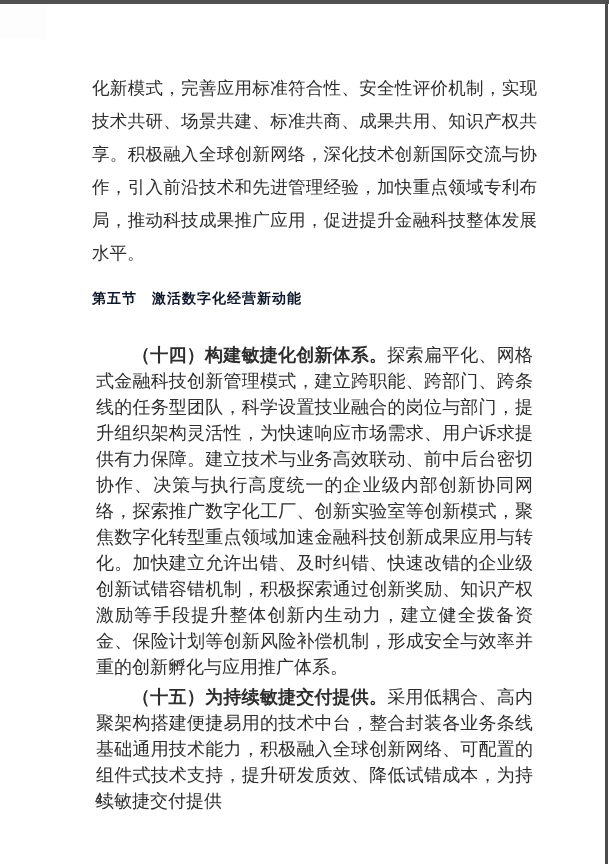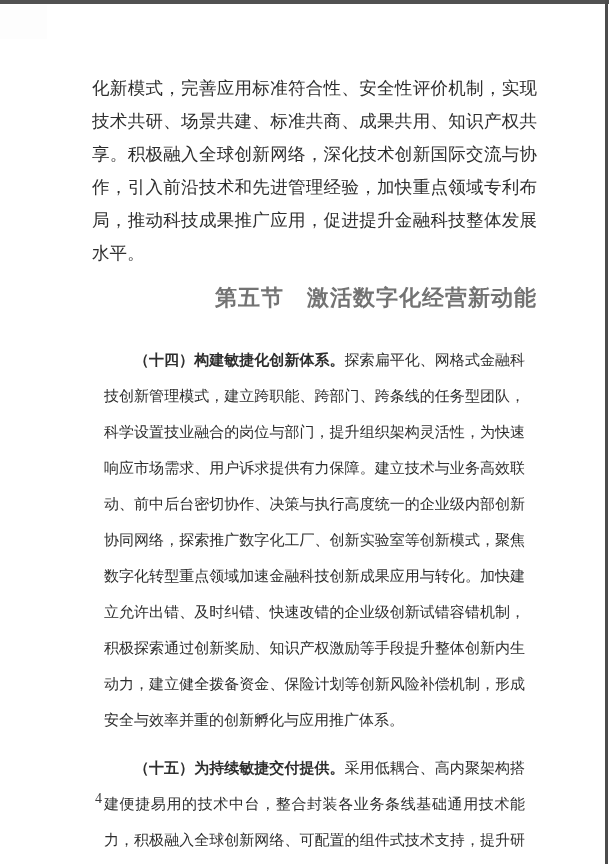--- a/index.html
+++ b/index.html
@@ -6,21 +6,21 @@
     margin: 0;
     padding: 0;
     background: #ffffff;
   }
   .scan {
     position: relative;
     width: 609px;
     height: 864px;
     background: #ffffff;
     overflow: hidden;
-    font-family: Liberation Serif, serif;
+    font-family: Liberation Sans, sans-serif;
   }
   .edge-top {
     position: absolute;
     top: 0; left: 0;
     width: 100%; height: 4px;
     background: #515151;
   }
   .edge-right {
     position: absolute;
     top: 0; right: 1px;
@@ -42,31 +42,31 @@
   }
   .cont-para {
     margin: 0;
     font-size: 17.5px;
     line-height: 33px;
     text-align: justify;
     text-justify: inter-character;
   }
   .section-heading {
     margin: 14px 0 30px 0;
-    font-size: 22px;
+    font-size: 14px;
     line-height: 28px;
     font-weight: bold;
-    text-align: right;
+    text-align: left;
     letter-spacing: 1px;
-    color: #737373;
+    color: #0f172a;
   }
   .item-para {
-    margin: 12px;
-    font-size: 15px;
-    line-height: 36px;
+    margin: 4px;
+    font-size: 18px;
+    line-height: 26px;
     text-align: justify;
     text-justify: inter-character;
     text-indent: 2em;
   }
   .lead {
     font-weight: bold;
   }
   .pagenum {
     position: absolute;
     left: 95px;

